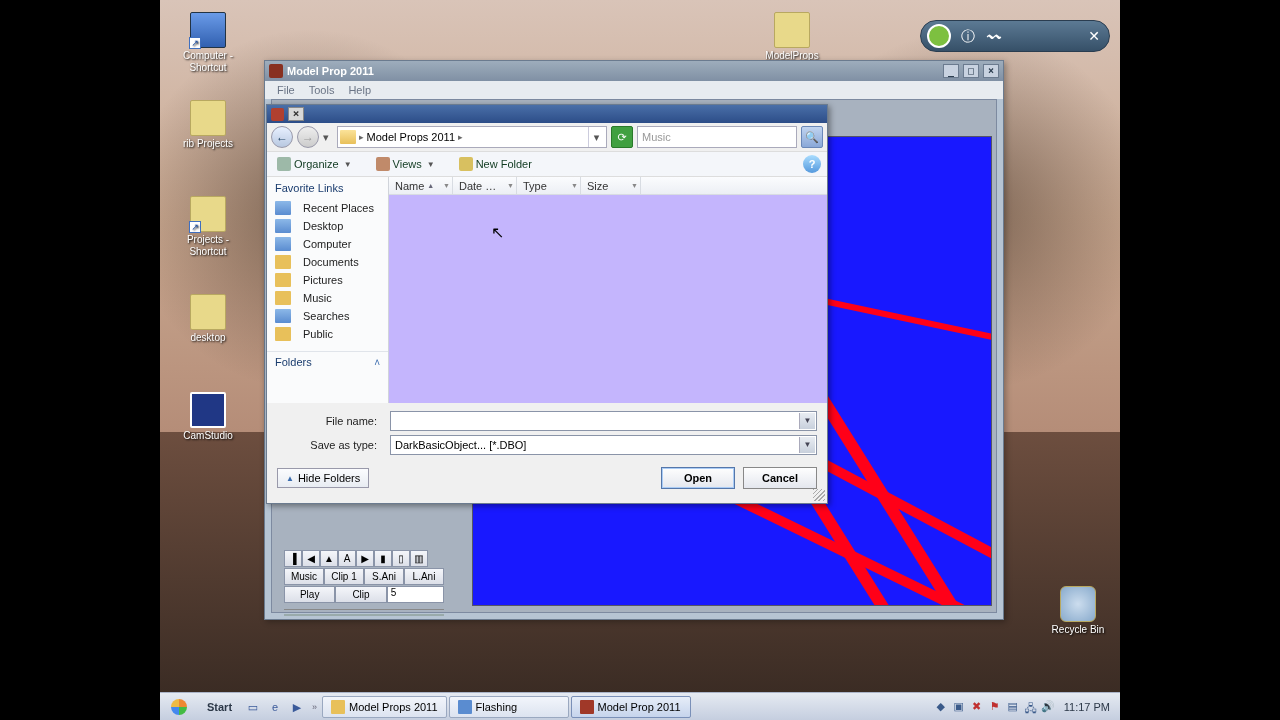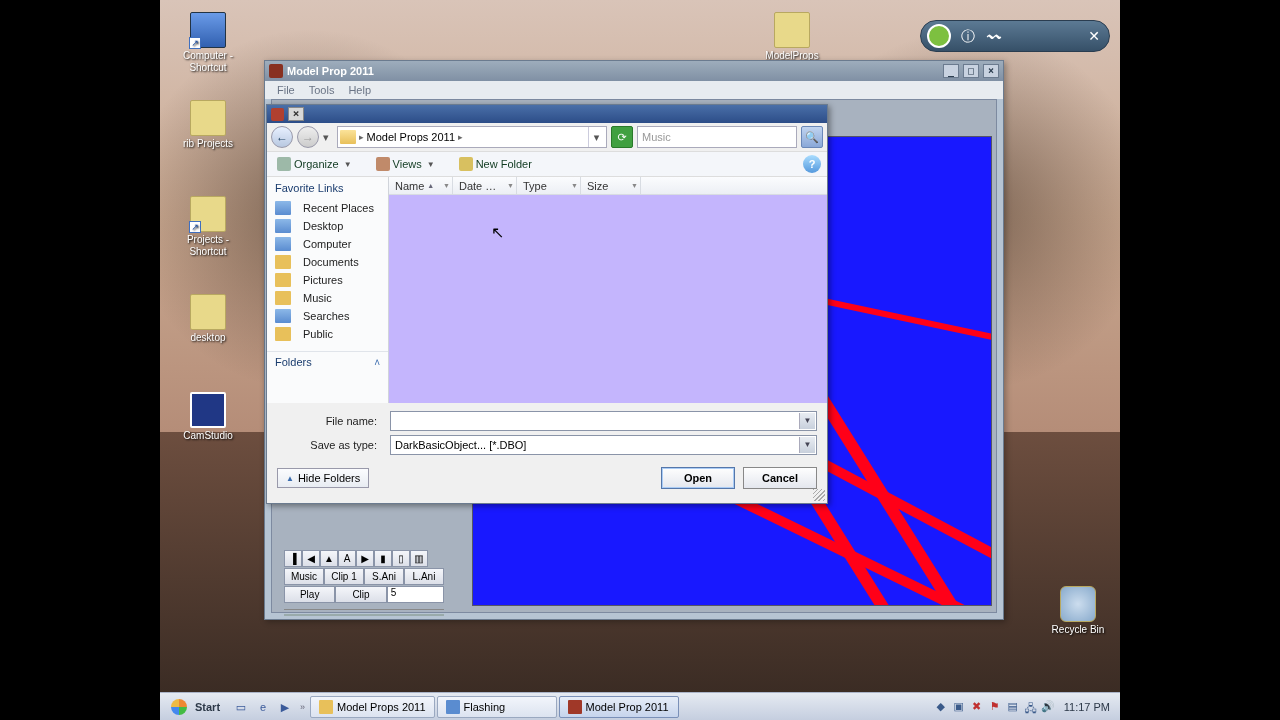--- a/index.html
+++ b/index.html
@@ -117,21 +117,21 @@
 .dlg-buttons { display: flex; justify-content: space-between; align-items: center; margin-top: 12px; }
 .hide-folders { display: flex; align-items: center; gap: 4px; border: 1px solid #99a; background: linear-gradient(#fbfcfe,#e8ecf2); padding: 3px 8px; }
 .hide-folders .up { font-size: 8px; color: #3a6cae; }
 .btn { width: 74px; height: 22px; border: 1px solid #888; background: linear-gradient(#fefefe,#e4e7ee); text-align: center; line-height: 20px; }
 .btn.primary { border: 1px solid #5577aa; box-shadow: 0 0 0 1px #aaccf5 inset; }
 .right-btns { display: flex; gap: 8px; font-weight: bold; }
 .resize-grip { position: absolute; right: 2px; bottom: 2px; width: 12px; height: 12px; background: repeating-linear-gradient(135deg, #aaa 0 1px, transparent 1px 3px); }
 
 
 .taskbar { position: absolute; left: 0; right: 0; bottom: 0; height: 28px; background: linear-gradient(#e5eaf2, #c5cedf); border-top: 1px solid #aab4c8; display: flex; align-items: center; padding: 0 2px; gap: 2px; }
-.start { display: flex; align-items: center; gap: 8px; padding: 2px 8px; border: 1px solid transparent; border-radius: 3px; font-weight: bold; color: #2c3848; }
+.start { display: flex; align-items: center; gap: 20px; padding: 2px 8px; border: 1px solid transparent; border-radius: 3px; font-weight: bold; color: #2c3848; }
 .start .orb { width: 16px; height: 16px; border-radius: 50%; background: conic-gradient(#e83 0 25%, #4b4 25% 50%, #48e 50% 75%, #eb4 75% 100%); }
 .ql { width: 20px; height: 20px; border-radius: 2px; text-align: center; line-height: 20px; color: #3a5a9a; }
 .ql-sep { color: #667; font-size: 9px; padding: 0 3px; }
 .task { display: flex; align-items: center; gap: 4px; height: 22px; padding: 0 8px; border: 1px solid #9aa8c0; background: linear-gradient(#f2f5fb,#dce3f0); border-radius: 2px; min-width: 120px; }
 .task.active { background: linear-gradient(#e6edf8,#c6d4ec); border-color: #7a90b8; }
 .task .tic { width: 14px; height: 14px; background: #e8c05a; border-radius: 1px; }
 .task .tic.app { background: #a03828; }
 .task .tic.fl { background: #5a8cd0; }
 .tray { margin-left: auto; display: flex; align-items: center; gap: 4px; padding-right: 4px; }
 .tray .tic2 { width: 14px; height: 14px; font-size: 11px; text-align: center; color: #3a5a8a; }

